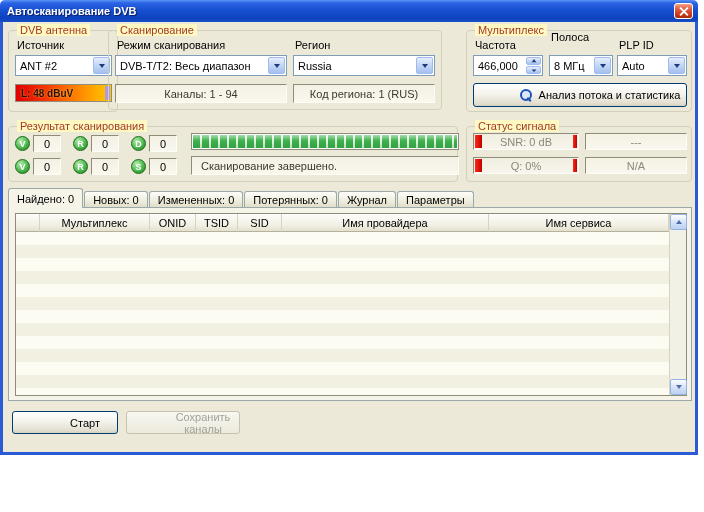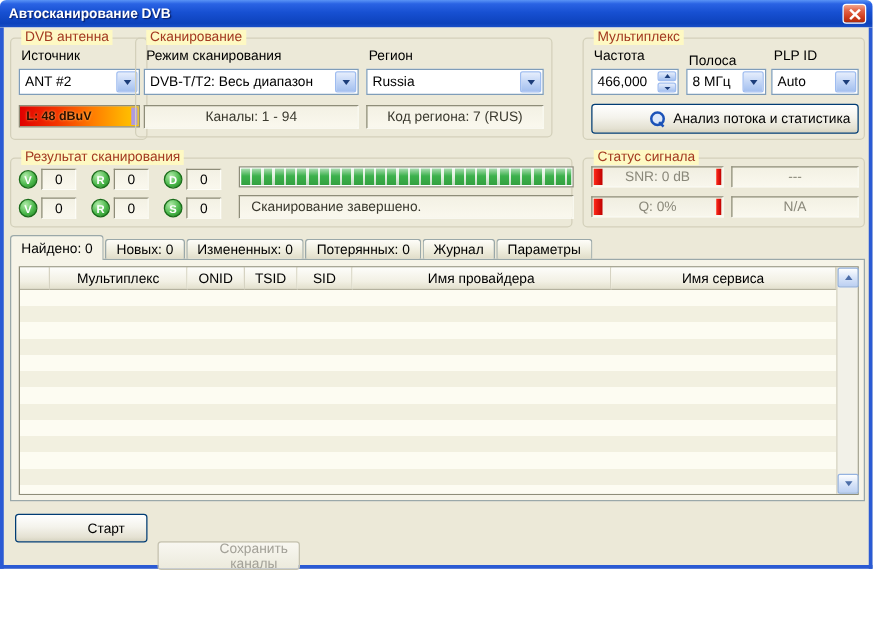--- a/index.html
+++ b/index.html
@@ -212,39 +212,39 @@
     <div class="combo" style="left:184px;top:24px;width:142px;">
       <span class="combo-val">Russia</span>
       <span class="combo-btn">
           <span class="tri-down"></span>
         </span>
     </div>
     <div class="panel" style="left:6px;top:53px;width:172px;height:19px;">
       <span>Каналы: 1 - 94</span>
     </div>
     <div class="panel" style="left:184px;top:53px;width:142px;height:19px;">
-      <span>Код региона: 7 (RUS)</span>
+      <span>Код региона: 1 (RUS)</span>
     </div>
   </div>
 
   <div class="group" style="left:466px;top:30px;width:226px;height:82px;">
     <span class="group-title">Мультиплекс</span>
     <span class="lbl" style="left:8px;top:8px;">Частота</span>
     <div class="spinner" style="left:6px;top:24px;width:70px;">
       <span class="spin-val">466,000</span>
       <span class="spin-btns">
         <span class="spin-btn">
             <span class="tri-up"></span>
           </span>
         <span class="spin-btn">
             <span class="tri-down"></span>
           </span>
       </span>
     </div>
-    <span class="lbl" style="left:84px;top:12px;">Полоса</span>
+    <span class="lbl" style="left:84px;top:0;">Полоса</span>
     <div class="combo" style="left:82px;top:24px;width:64px;">
       <span class="combo-val">8 МГц</span>
       <span class="combo-btn">
           <span class="tri-down"></span>
         </span>
     </div>
     <span class="lbl" style="left:152px;top:8px;">PLP ID</span>
     <div class="combo" style="left:150px;top:24px;width:70px;">
       <span class="combo-val">Auto</span>
       <span class="combo-btn">
@@ -339,14 +339,14 @@
             <span class="tri-up"></span>
           </div>
         <div class="sb-btn bottom">
             <span class="tri-down"></span>
           </div>
       </div>
     </div>
   </div>
 
   <button class="xp-btn" style="left:12px;top:411px;width:106px;height:23px;">Старт</button>
-  <button class="xp-btn disabled" style="left:126px;top:411px;width:114px;height:23px;margin-top:22px;">Сохранить каналы</button>
+  <button class="xp-btn disabled" style="left:126px;top:411px;width:114px;height:23px;">Сохранить каналы</button>
 </div>
 
 </body></html>

